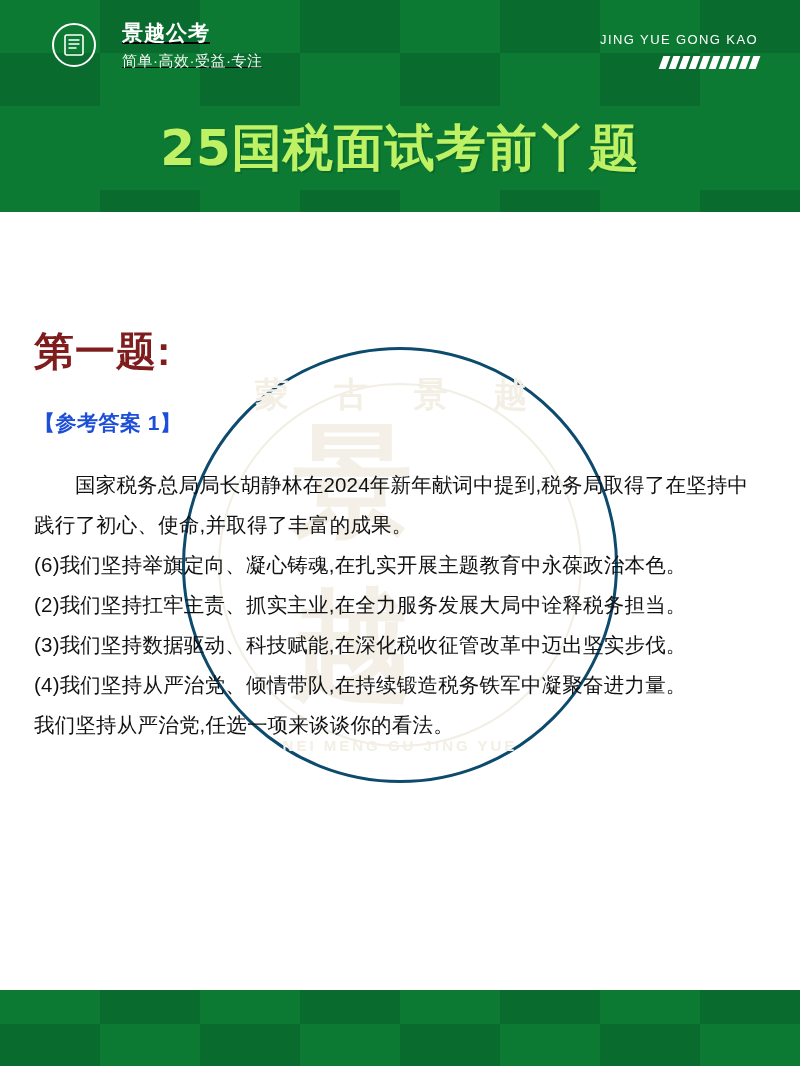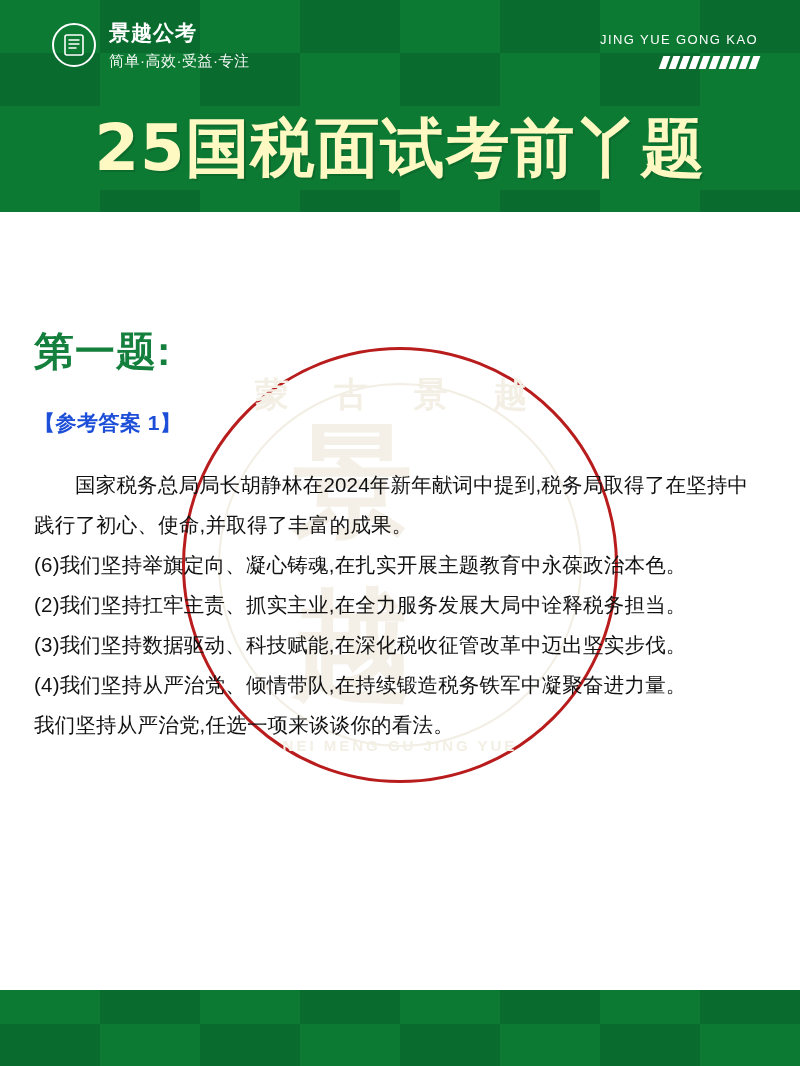--- a/index.html
+++ b/index.html
@@ -43,22 +43,23 @@
     position: absolute;
     display: block;
   }
 
   .brand {
     position: absolute;
     left: 52px;
     top: 22px;
     display: flex;
     align-items: center;
-    gap: 13px;
+    gap: 26px;
     z-index: 5;
+    text-decoration: underline;
   }
   .logo-circle {
     width: 44px;
     height: 44px;
     border-radius: 50%;
     border: 2px solid #ffffff;
     display: flex;
     align-items: center;
     justify-content: center;
     box-sizing: border-box;
@@ -117,39 +118,39 @@
     top: 106px;
     width: 800px;
     height: 84px;
     background: #0d7a33;
     display: flex;
     align-items: center;
     justify-content: center;
     z-index: 4;
   }
   .main-title {
-    color: #fef9c3;
-    font-size: 64px;
+    color: #bef264;
+    font-size: 50px;
     font-weight: bold;
     letter-spacing: 1px;
     white-space: nowrap;
     text-shadow: 2px 2px 0 rgba(0,0,0,0.12);
     font-family: "DejaVu Sans", "Liberation Sans", sans-serif;
   }
 
   
   .watermark {
     position: absolute;
     left: 50%;
     top: 565px;
     transform: translate(-50%, -50%);
     width: 430px;
     height: 430px;
     border-radius: 50%;
-    border: 3px solid #b91c1c;
+    border: 3px solid #0c4a6e;
     z-index: 0;
     pointer-events: none;
   }
   .wm-inner {
     position: absolute;
     left: 50%;
     top: 50%;
     transform: translate(-50%, -50%);
     width: 360px;
     height: 360px;
@@ -188,21 +189,21 @@
   
   .content {
     position: relative;
     z-index: 2;
     padding: 0 34px;
   }
   .question-title {
     margin-top: 112px;
     font-size: 40px;
     font-weight: bold;
-    color: #15803d;
+    color: #7f1d1d;
     letter-spacing: 1px;
   }
   .answer-label {
     margin-top: 30px;
     font-size: 21px;
     font-weight: bold;
     color: #1d4ed8;
     letter-spacing: 0.5px;
   }
   .para {

